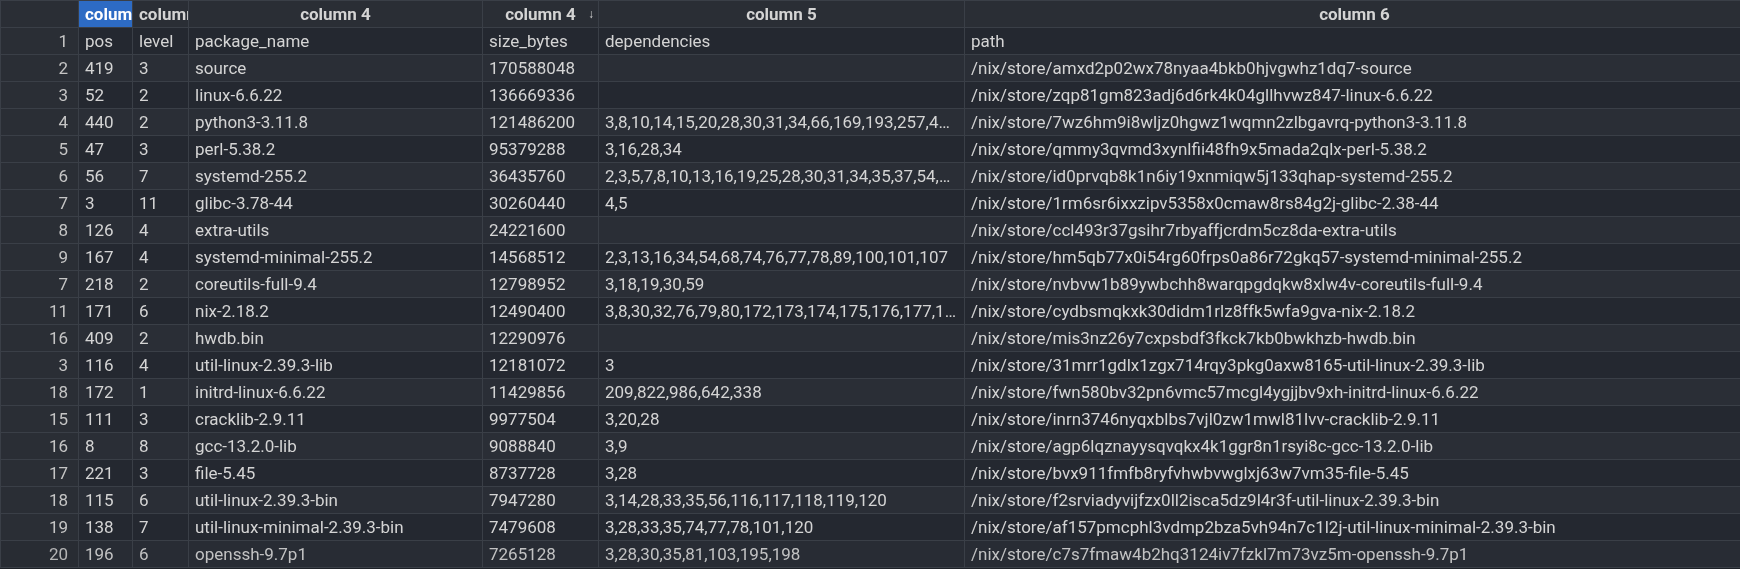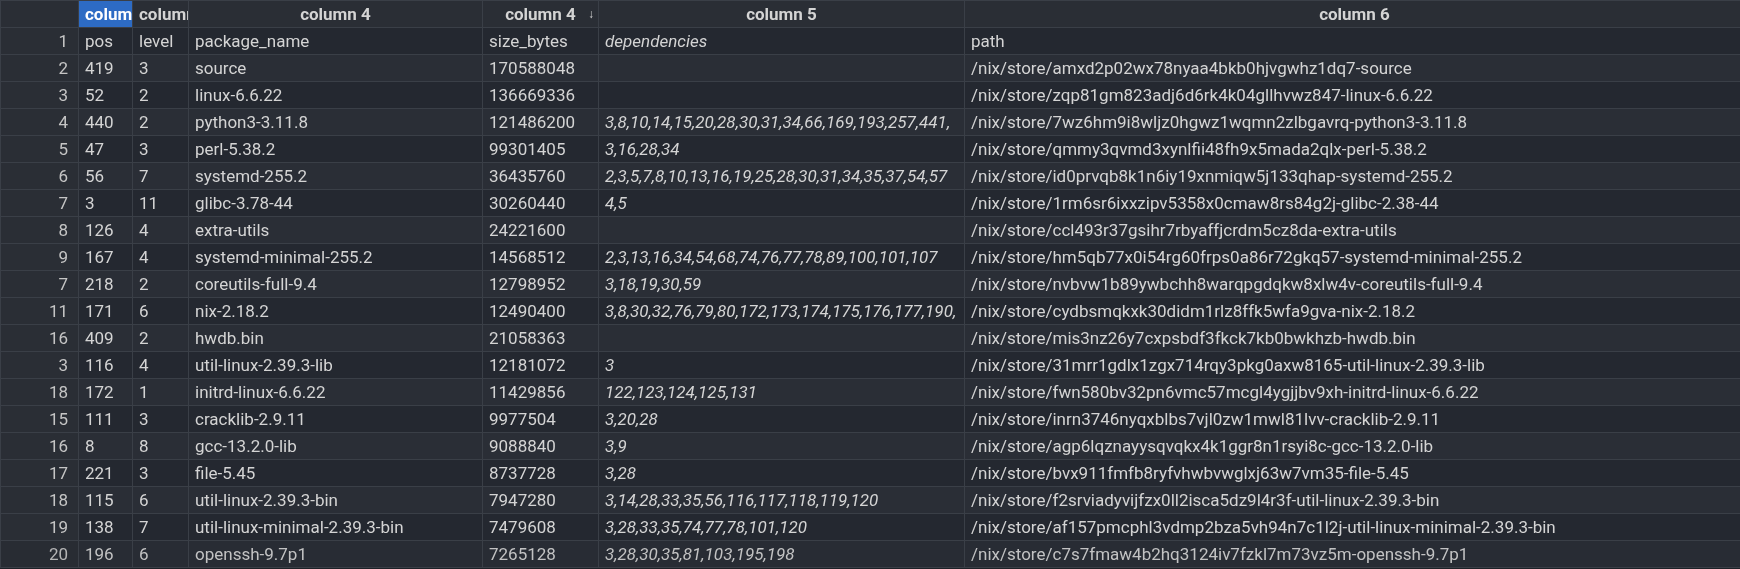--- a/index.html
+++ b/index.html
@@ -59,21 +59,21 @@
     tbody tr:nth-child(even) td:not(.row-num) {
       background: #2a2e36;
     }
     .col-rownum { width: 78px; }
     .col-1 { width: 54px; }
     .col-2 { width: 56px; }
     .col-3 { width: 294px; }
     .col-4 { width: 116px; }
     .col-5 { width: 366px; }
     .col-6 { width: 780px; }
-    .col-5-cell { text-overflow: ellipsis; font-style: italic; }
+    .col-5-cell { text-overflow: ellipsis; }
     .sort-indicator {
       position: absolute;
       right: 4px;
       top: 50%;
       transform: translateY(-50%);
       font-size: 12px;
     }
     tbody tr.partial td {
       opacity: 0.9;
     }
@@ -141,21 +141,21 @@
           <td>python3-3.11.8</td>
           <td>121486200</td>
           <td class="col-5-cell">3,8,10,14,15,20,28,30,31,34,66,169,193,257,441,</td>
           <td>/nix/store/7wz6hm9i8wljz0hgwz1wqmn2zlbgavrq-python3-3.11.8</td>
         </tr>
         <tr>
           <td class="row-num">5</td>
           <td>47</td>
           <td>3</td>
           <td>perl-5.38.2</td>
-          <td>99301405</td>
+          <td>95379288</td>
           <td class="col-5-cell">3,16,28,34</td>
           <td>/nix/store/qmmy3qvmd3xynlfii48fh9x5mada2qlx-perl-5.38.2</td>
         </tr>
         <tr>
           <td class="row-num">6</td>
           <td>56</td>
           <td>7</td>
           <td>systemd-255.2</td>
           <td>36435760</td>
           <td class="col-5-cell">2,3,5,7,8,10,13,16,19,25,28,30,31,34,35,37,54,57</td>
@@ -204,40 +204,40 @@
           <td>nix-2.18.2</td>
           <td>12490400</td>
           <td class="col-5-cell">3,8,30,32,76,79,80,172,173,174,175,176,177,190,</td>
           <td>/nix/store/cydbsmqkxk30didm1rlz8ffk5wfa9gva-nix-2.18.2</td>
         </tr>
         <tr>
           <td class="row-num">16</td>
           <td>409</td>
           <td>2</td>
           <td>hwdb.bin</td>
-          <td>21058363</td>
+          <td>12290976</td>
           <td class="col-5-cell"></td>
           <td>/nix/store/mis3nz26y7cxpsbdf3fkck7kb0bwkhzb-hwdb.bin</td>
         </tr>
         <tr>
           <td class="row-num">3</td>
           <td>116</td>
           <td>4</td>
           <td>util-linux-2.39.3-lib</td>
           <td>12181072</td>
           <td class="col-5-cell">3</td>
           <td>/nix/store/31mrr1gdlx1zgx714rqy3pkg0axw8165-util-linux-2.39.3-lib</td>
         </tr>
         <tr>
           <td class="row-num">18</td>
           <td>172</td>
           <td>1</td>
           <td>initrd-linux-6.6.22</td>
           <td>11429856</td>
-          <td class="col-5-cell">122,123,124,125,131</td>
+          <td class="col-5-cell">209,822,986,642,338</td>
           <td>/nix/store/fwn580bv32pn6vmc57mcgl4ygjjbv9xh-initrd-linux-6.6.22</td>
         </tr>
         <tr>
           <td class="row-num">15</td>
           <td>111</td>
           <td>3</td>
           <td>cracklib-2.9.11</td>
           <td>9977504</td>
           <td class="col-5-cell">3,20,28</td>
           <td>/nix/store/inrn3746nyqxblbs7vjl0zw1mwl81lvv-cracklib-2.9.11</td>

